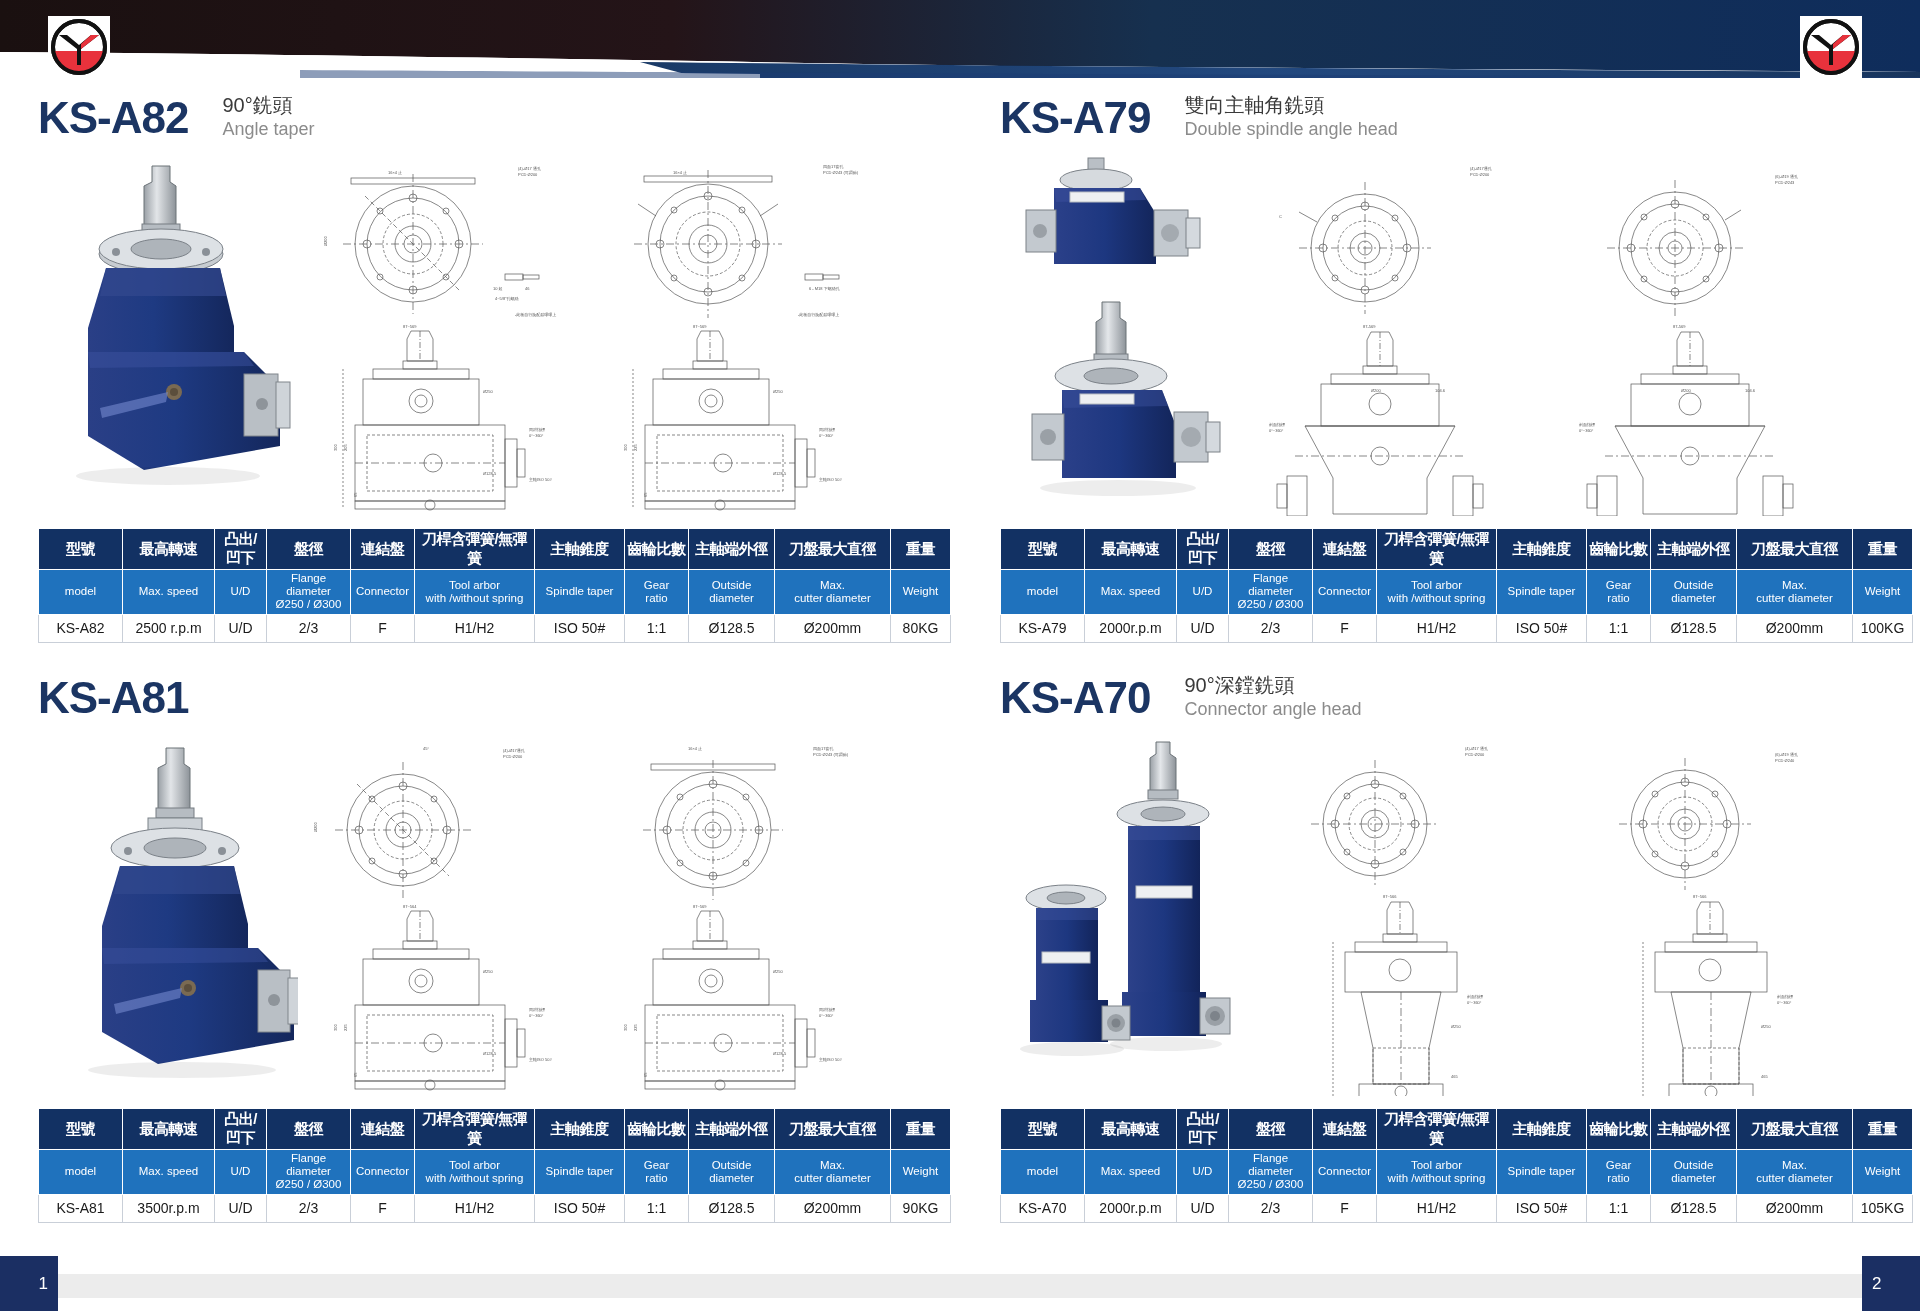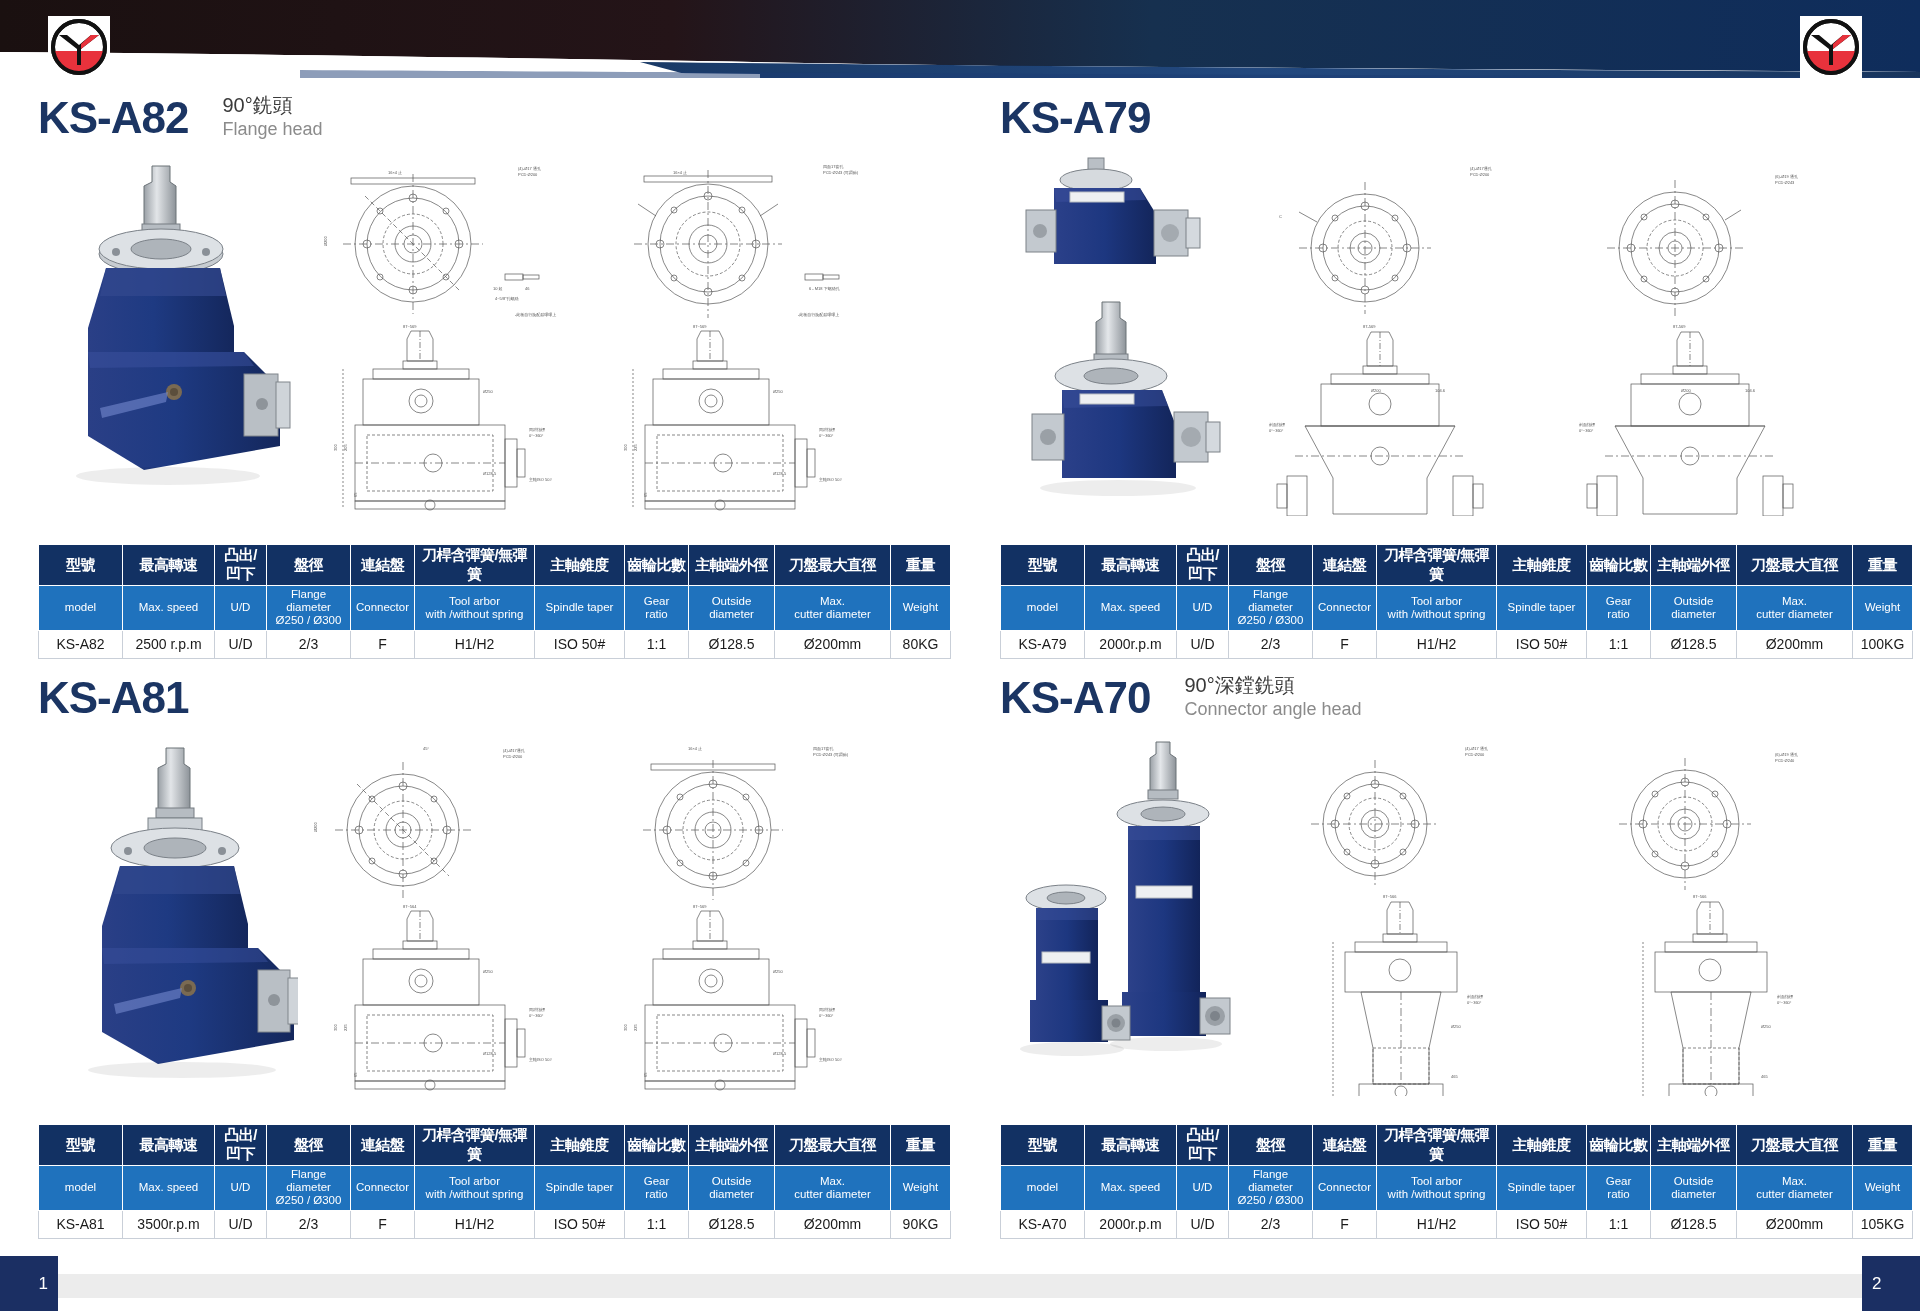--- a/index.html
+++ b/index.html
@@ -93,21 +93,21 @@
     left: 255px; top: 0;
     width: 655px; height: 360px;
   }
   .draw-wrap svg, .photo-wrap svg { display: block; }
 
   
   .spec-table {
     width: 912px;
     border-collapse: collapse;
     table-layout: fixed;
-    margin-top: 20px;
+    margin-top: 4px;
   }
   .spec-table th, .spec-table td {
     border: 1px solid #ffffff;
     text-align: center;
     vertical-align: middle;
   }
   .spec-table .r-cn th {
     background: #123163;
     color: #ffffff;
     font-size: 15px;
@@ -224,21 +224,21 @@
       <path d="M9,17 L27,31 L27,47 L31,47 L31,31 L49,17 L41,17 L29,27 L17,17 Z" fill="#111111"></path>
       <path d="M31,31 L49,17 L41,17 L31,26 Z" fill="#e8323c"></path>
     </svg>
   </div>
 
   <div class="product p-a82">
     <div class="head-row">
       <div class="model-code">KS-A82</div>
       <div class="title-col">
         <div class="title-cn">90°銑頭</div>
-        <div class="title-en">Flange head</div>
+        <div class="title-en">Angle taper</div>
       </div>
     </div>
 
     <div class="visual">
 
       <div class="photo-wrap">
         <svg width="250" height="360" viewBox="0 0 250 360" xmlns="http://www.w3.org/2000/svg">
           <defs>
             <linearGradient id="bl82" x1="0" y1="0" x2="1" y2="0">
               <stop offset="0%" stop-color="#2a3f86"></stop>
@@ -485,20 +485,24 @@
           <td>Ø200mm</td>
           <td>80KG</td>
         </tr>
       </tbody>
     </table>
   </div>
 
   <div class="product p-a79">
     <div class="head-row">
       <div class="model-code">KS-A79</div>
+      <div class="title-col">
+        <div class="title-cn">雙向主軸角銑頭</div>
+        <div class="title-en">Double spindle angle head</div>
+      </div>
     </div>
 
     <div class="visual">
       <div class="photo-wrap">
         <svg width="250" height="360" viewBox="0 0 250 360" xmlns="http://www.w3.org/2000/svg">
           <defs>
             <linearGradient id="bl79" x1="0" y1="0" x2="1" y2="0">
               <stop offset="0%" stop-color="#2b4089"></stop>
               <stop offset="50%" stop-color="#1d3780"></stop>
               <stop offset="100%" stop-color="#13255a"></stop>

